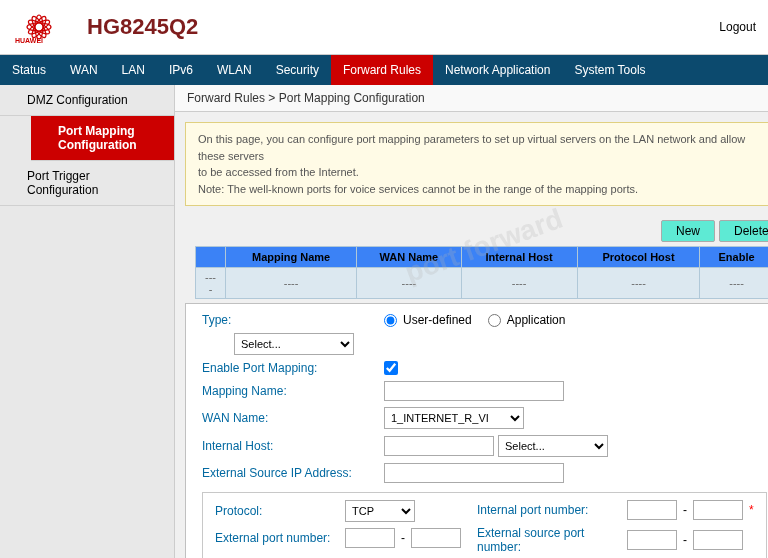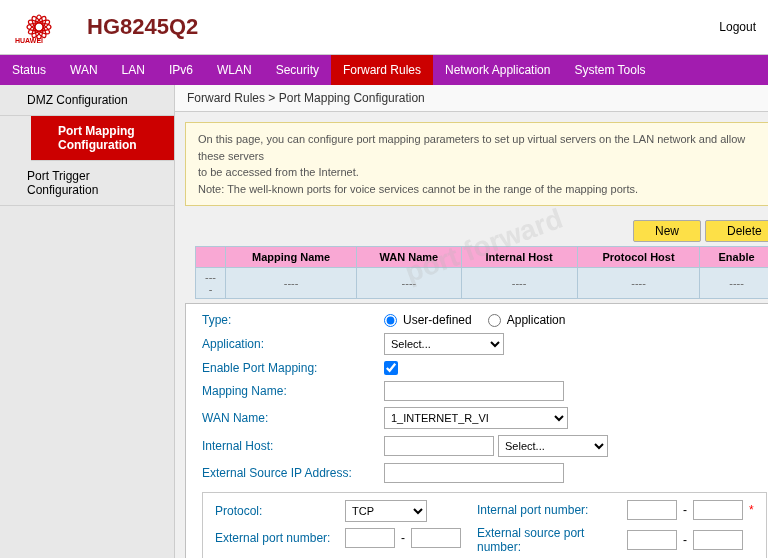--- a/index.html
+++ b/index.html
@@ -4,42 +4,42 @@
   <style>
     * { box-sizing: border-box; margin: 0; padding: 0; }
     body { font-family: Arial, sans-serif; font-size: 12px; background: #f0f0f0; width: 768px; }
 
     
     .header { background: #fff; display: flex; align-items: center; padding: 8px 12px; border-bottom: 1px solid #ccc; height: 55px; }
     .logo-area { display: flex; align-items: center; gap: 8px; margin-right: 20px; }
     .logout-area { margin-left: auto; font-size: 12px; }
 
     
-    .nav { background: #a21caf; display: flex; align-items: stretch; height: 30px; }
+    .nav { background: #0c4a6e; display: flex; align-items: stretch; height: 30px; }
     .nav-item { color: #fff; padding: 0 12px; display: flex; align-items: center; cursor: pointer; font-size: 12px; white-space: nowrap; }
     .nav-item.active { background: #c00; }
 
     
     .content-area { display: flex; }
     .sidebar { width: 175px; background: #e8e8e8; border-right: 1px solid #ccc; flex-shrink: 0; }
     .sidebar-item { padding: 8px 27px; cursor: pointer; border-bottom: 1px solid #d0d0d0; font-size: 12px; }
     .sidebar-item.active { background: #c00; color: #fff; font-weight: bold; margin-left: 31px; }
 
     
     .main { flex: 1; padding: 0; }
     .breadcrumb { padding: 6px 12px; font-size: 12px; color: #333; border-bottom: 1px solid #ccc; background: #f9f9f9; }
     .info-box { background: #fffbe6; border: 1px solid #e0d080; margin: 10px; padding: 8px 12px; font-size: 11px; color: #555; line-height: 1.5; }
 
     
     .toolbar { display: flex; justify-content: flex-end; padding: 4px 10px; gap: 4px; }
-    .btn { padding: 3px 21px; font-size: 12px; cursor: pointer; border: 1px solid #aaa; background: #fde047; border-radius: 2px; }
+    .btn { padding: 3px 14px; font-size: 12px; cursor: pointer; border: 1px solid #aaa; background: #5eead4; border-radius: 2px; }
 
     
     .config-table { width: 100%; border-collapse: collapse; margin: 0 10px; width: calc(100% - 20px); }
-    .config-table th { background: #f9a8d4; border: 1px solid #b0c8d8; padding: 4px 8px; font-size: 11px; text-align: center; }
+    .config-table th { background: #3b82f6; border: 1px solid #b0c8d8; padding: 4px 8px; font-size: 11px; text-align: center; }
     .config-table td.dash { background: #dce8f0; border: 1px solid #b0c8d8; padding: 3px 8px; text-align: center; font-size: 11px; color: #666; }
     .form-row { display: flex; align-items: center; padding: 3px 8px; }
     .form-label { width: 150px; font-size: 12px; color: #0369a1; flex-shrink: 0; }
     .form-control { display: flex; align-items: center; gap: 4px; flex: 1; padding-left: 32px; }
     input[type="text"] { height: 20px; border: 1px solid #aaa; padding: 1px 3px; font-size: 11px; }
     input[type="checkbox"] { width: 14px; height: 14px; }
     select { height: 22px; border: 1px solid #aaa; font-size: 11px; padding: 1px 2px; background: #fff; }
     input[type="radio"] { margin-right: 3px; }
 
     .radio-label { font-size: 12px; margin-right: 12px; display: flex; align-items: center; gap: 3px; }
@@ -153,21 +153,20 @@
             <span>User-defined</span>
           </label>
           <label class="radio-label">
             <input type="radio" name="type" style="">
             <span>Application</span>
           </label>
         </div>
       </div>
 
       <div class="form-row">
-        <div class="form-label">Application:</div>
         <div class="form-control">
           <select style="width:120px;">
             <option>Select...</option>
           </select>
         </div>
       </div>
 
       <div class="form-row">
         <div class="form-label">Enable Port Mapping:</div>
         <div class="form-control">
@@ -178,21 +177,21 @@
       <div class="form-row">
         <div class="form-label">Mapping Name:</div>
         <div class="form-control">
           <input type="text" style="width: 180px;">
         </div>
       </div>
 
       <div class="form-row">
         <div class="form-label">WAN Name:</div>
         <div class="form-control">
-          <select style="width:184px;">
+          <select style="width:140px;">
             <option>1_INTERNET_R_VI</option>
           </select>
         </div>
       </div>
 
       <div class="form-row">
         <div class="form-label">Internal Host:</div>
         <div class="form-control">
           <input type="text" style="width: 110px;">
           <select style="width:110px;">
@@ -206,21 +205,21 @@
         <div class="form-control">
           <input type="text" style="width: 180px;">
         </div>
       </div>
 
       <div style="border: 1px solid #c8c8c8; margin: 6px 8px; padding: 4px;">
         <div class="two-col">
           <div class="col-half">
             <div class="form-row">
               <div class="form-label" style="width:130px;">Protocol:</div>
-              <select style="width:82px;">
+              <select style="width:70px;">
                 <option>TCP</option>
                 <option>UDP</option>
                 <option>TCP/UDP</option>
               </select>
             </div>
             <div class="form-row">
               <div class="form-label" style="width:130px;">External port number:</div>
               <div class="port-row">
                 <input type="text" style="width: 50px;">
                 <span>-</span>

